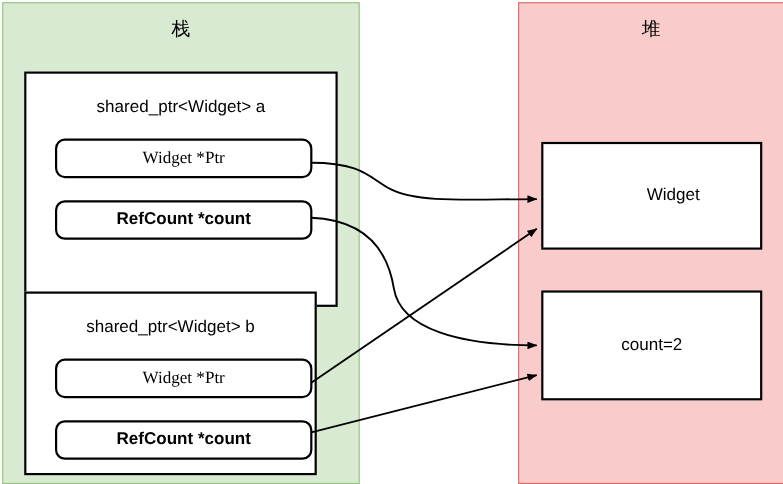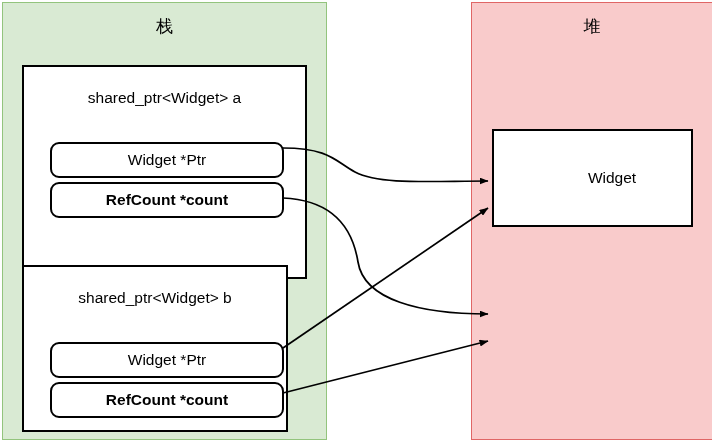--- a/index.html
+++ b/index.html
@@ -81,21 +81,21 @@
     background: #ffffff;
     border: 2.2px solid #000000;
     border-radius: 9px;
     display: flex;
     align-items: center;
     justify-content: center;
     font-size: 15.5px;
     color: #000000;
     white-space: nowrap;
   }
-  .field-ptr   { top: 75px; }
+  .field-ptr   { top: 59px; font-family: Liberation Serif, serif; }
   .field-count { top: 115px; font-weight: bold; }
 
   
   .heap-box {
     position: absolute;
     box-sizing: border-box;
     background: #ffffff;
     border: 2.2px solid #000000;
     display: flex;
     align-items: center;
@@ -142,20 +142,21 @@
     <div class="field-box field-ptr">Widget *Ptr</div>
     <div class="field-box field-count">RefCount *count</div>
   </div>
 
   <div class="region region-heap">
     <div class="region-title">堆</div>
   </div>
 
   <div class="heap-box heap-widget">Widget</div>
 
+  <div class="heap-box heap-count">count=2</div>
 
   <svg id="arrows" viewBox="0 0 712 440" xmlns="http://www.w3.org/2000/svg">
     <defs>
       <marker id="arrowhead" markerWidth="9" markerHeight="7" refX="8.5" refY="3.5" orient="auto" markerUnits="userSpaceOnUse">
         <polygon points="0 0, 9 3.5, 0 7" fill="#000000"></polygon>
       </marker>
     </defs>
     <g id="arrow-group">
         <path d="M 283 148 C 330 148 336 162 355 172 C 380 185 430 181 488 181" class="arrow-path" marker-end="url(#arrowhead)"></path>
         <path d="M 283 198 C 330 200 352 225 358 262 C 364 300 420 314 488 314" class="arrow-path" marker-end="url(#arrowhead)"></path>

